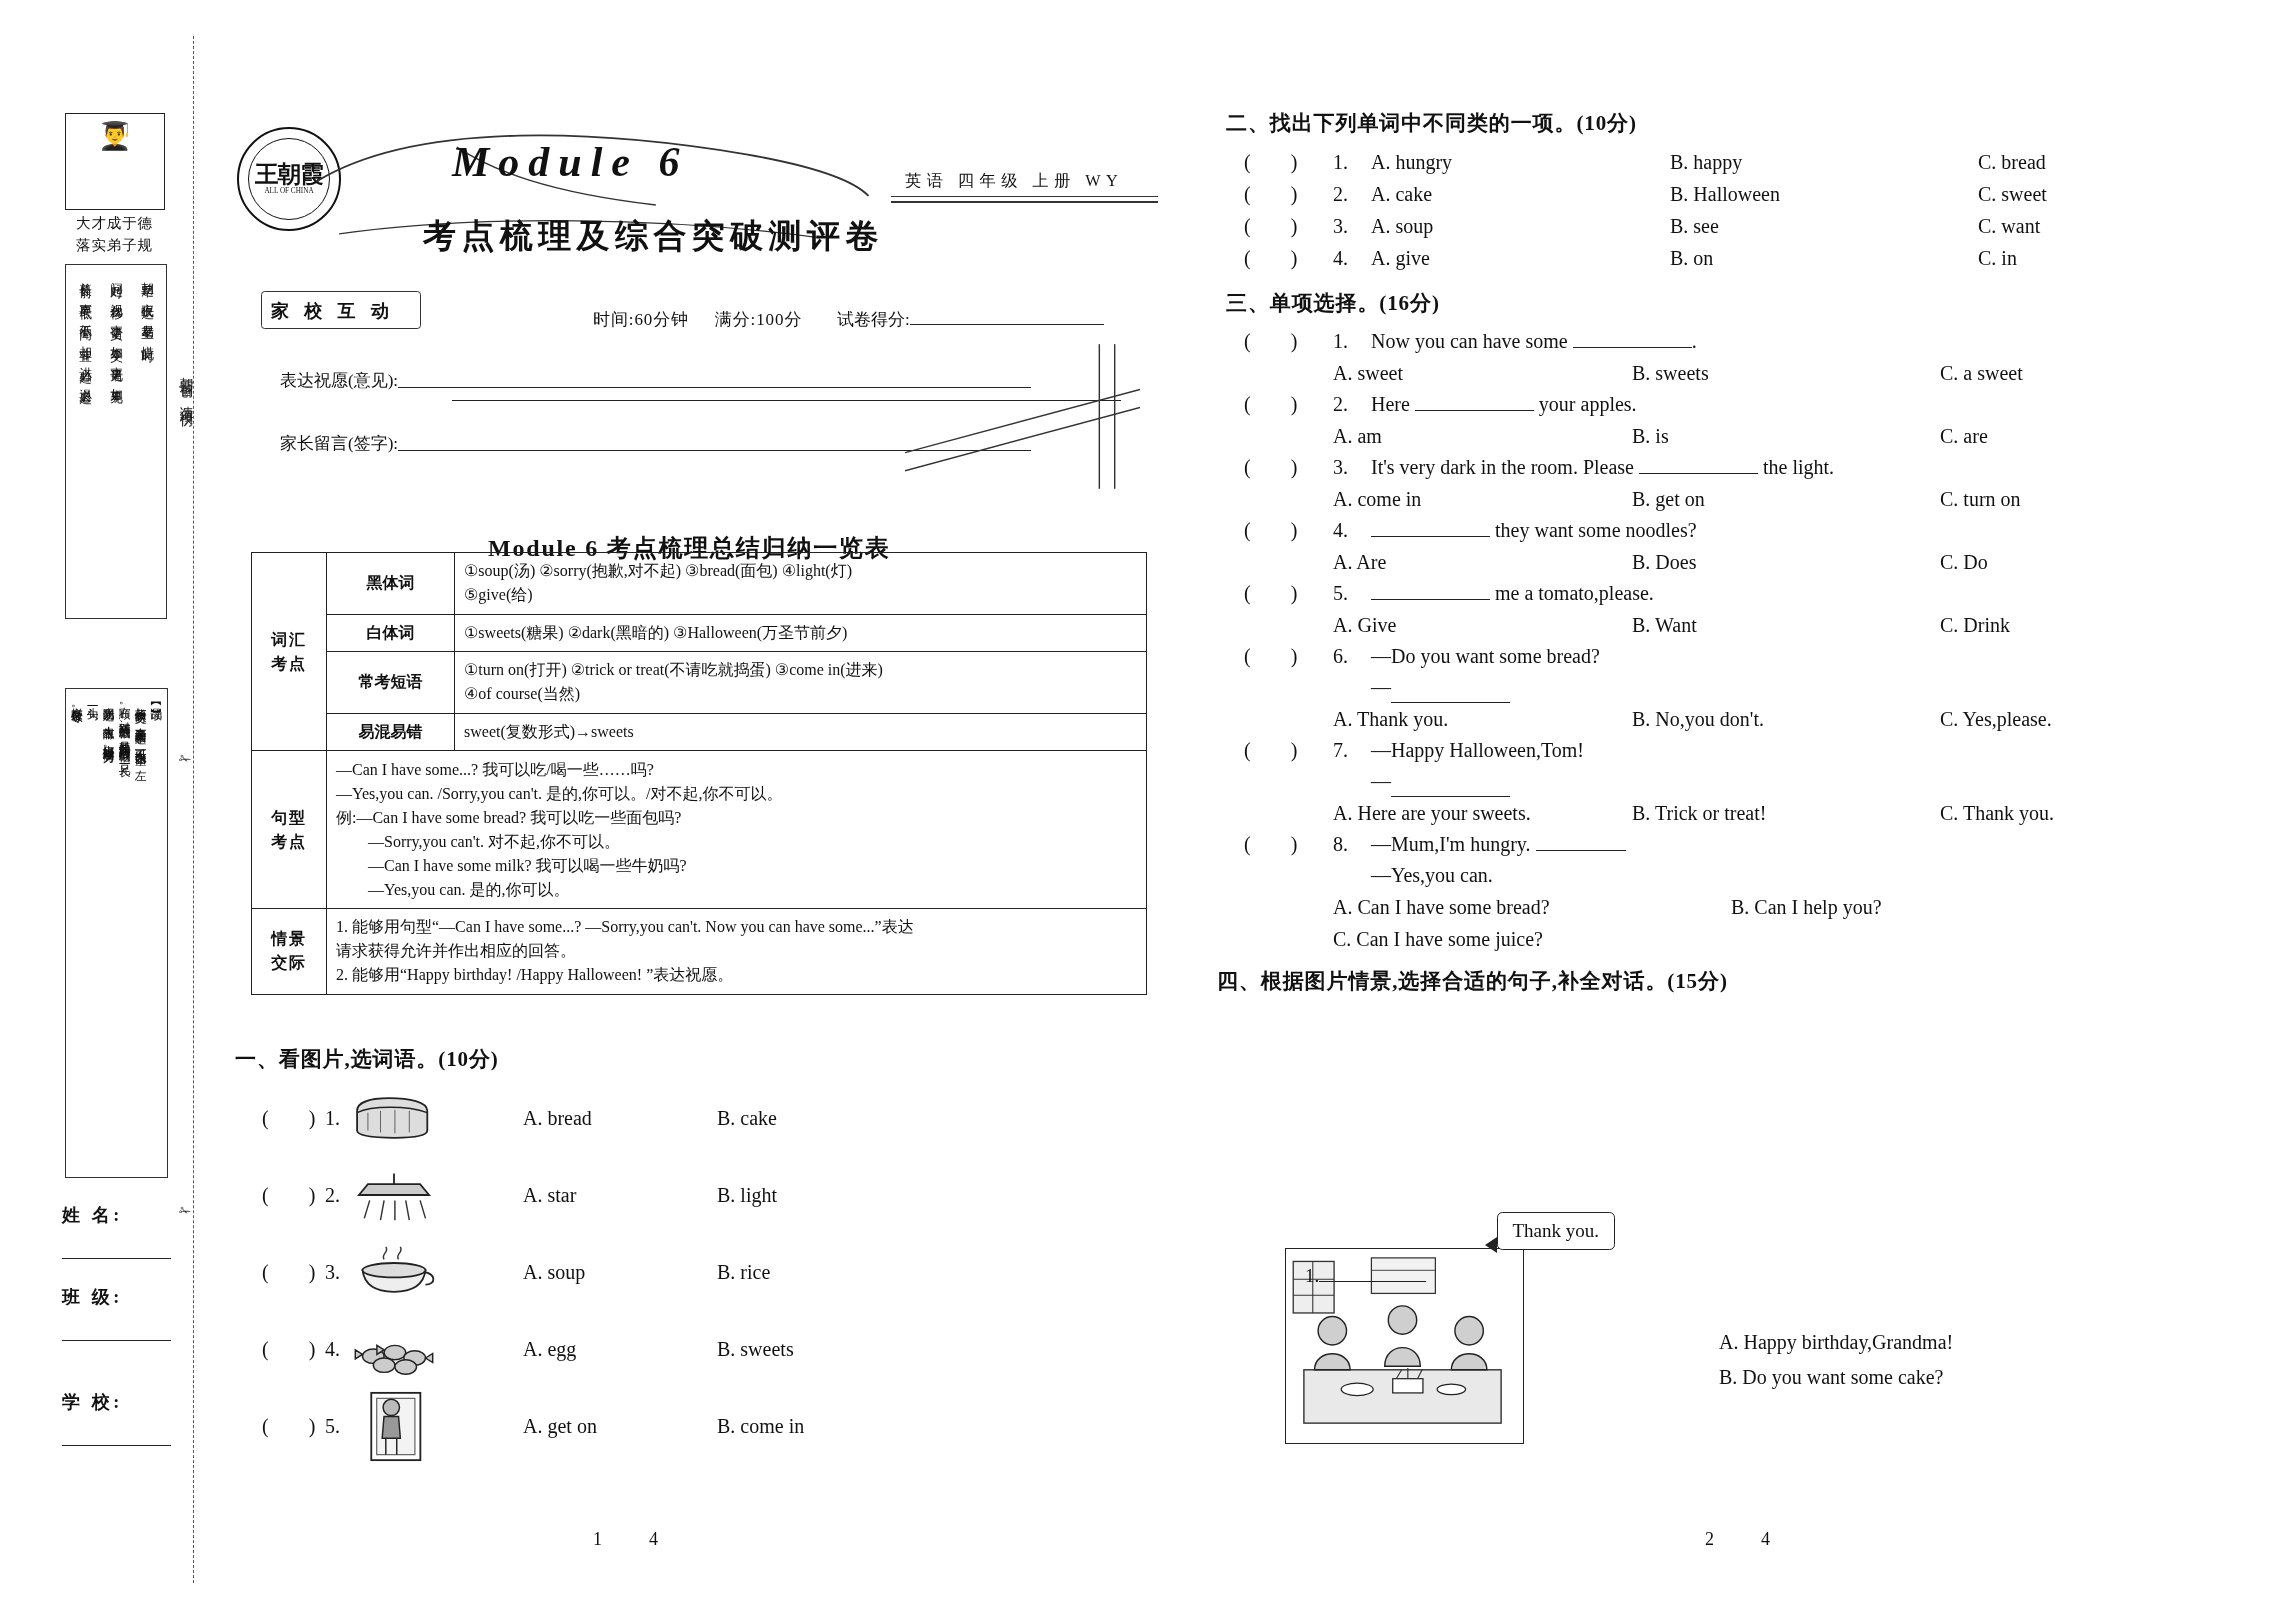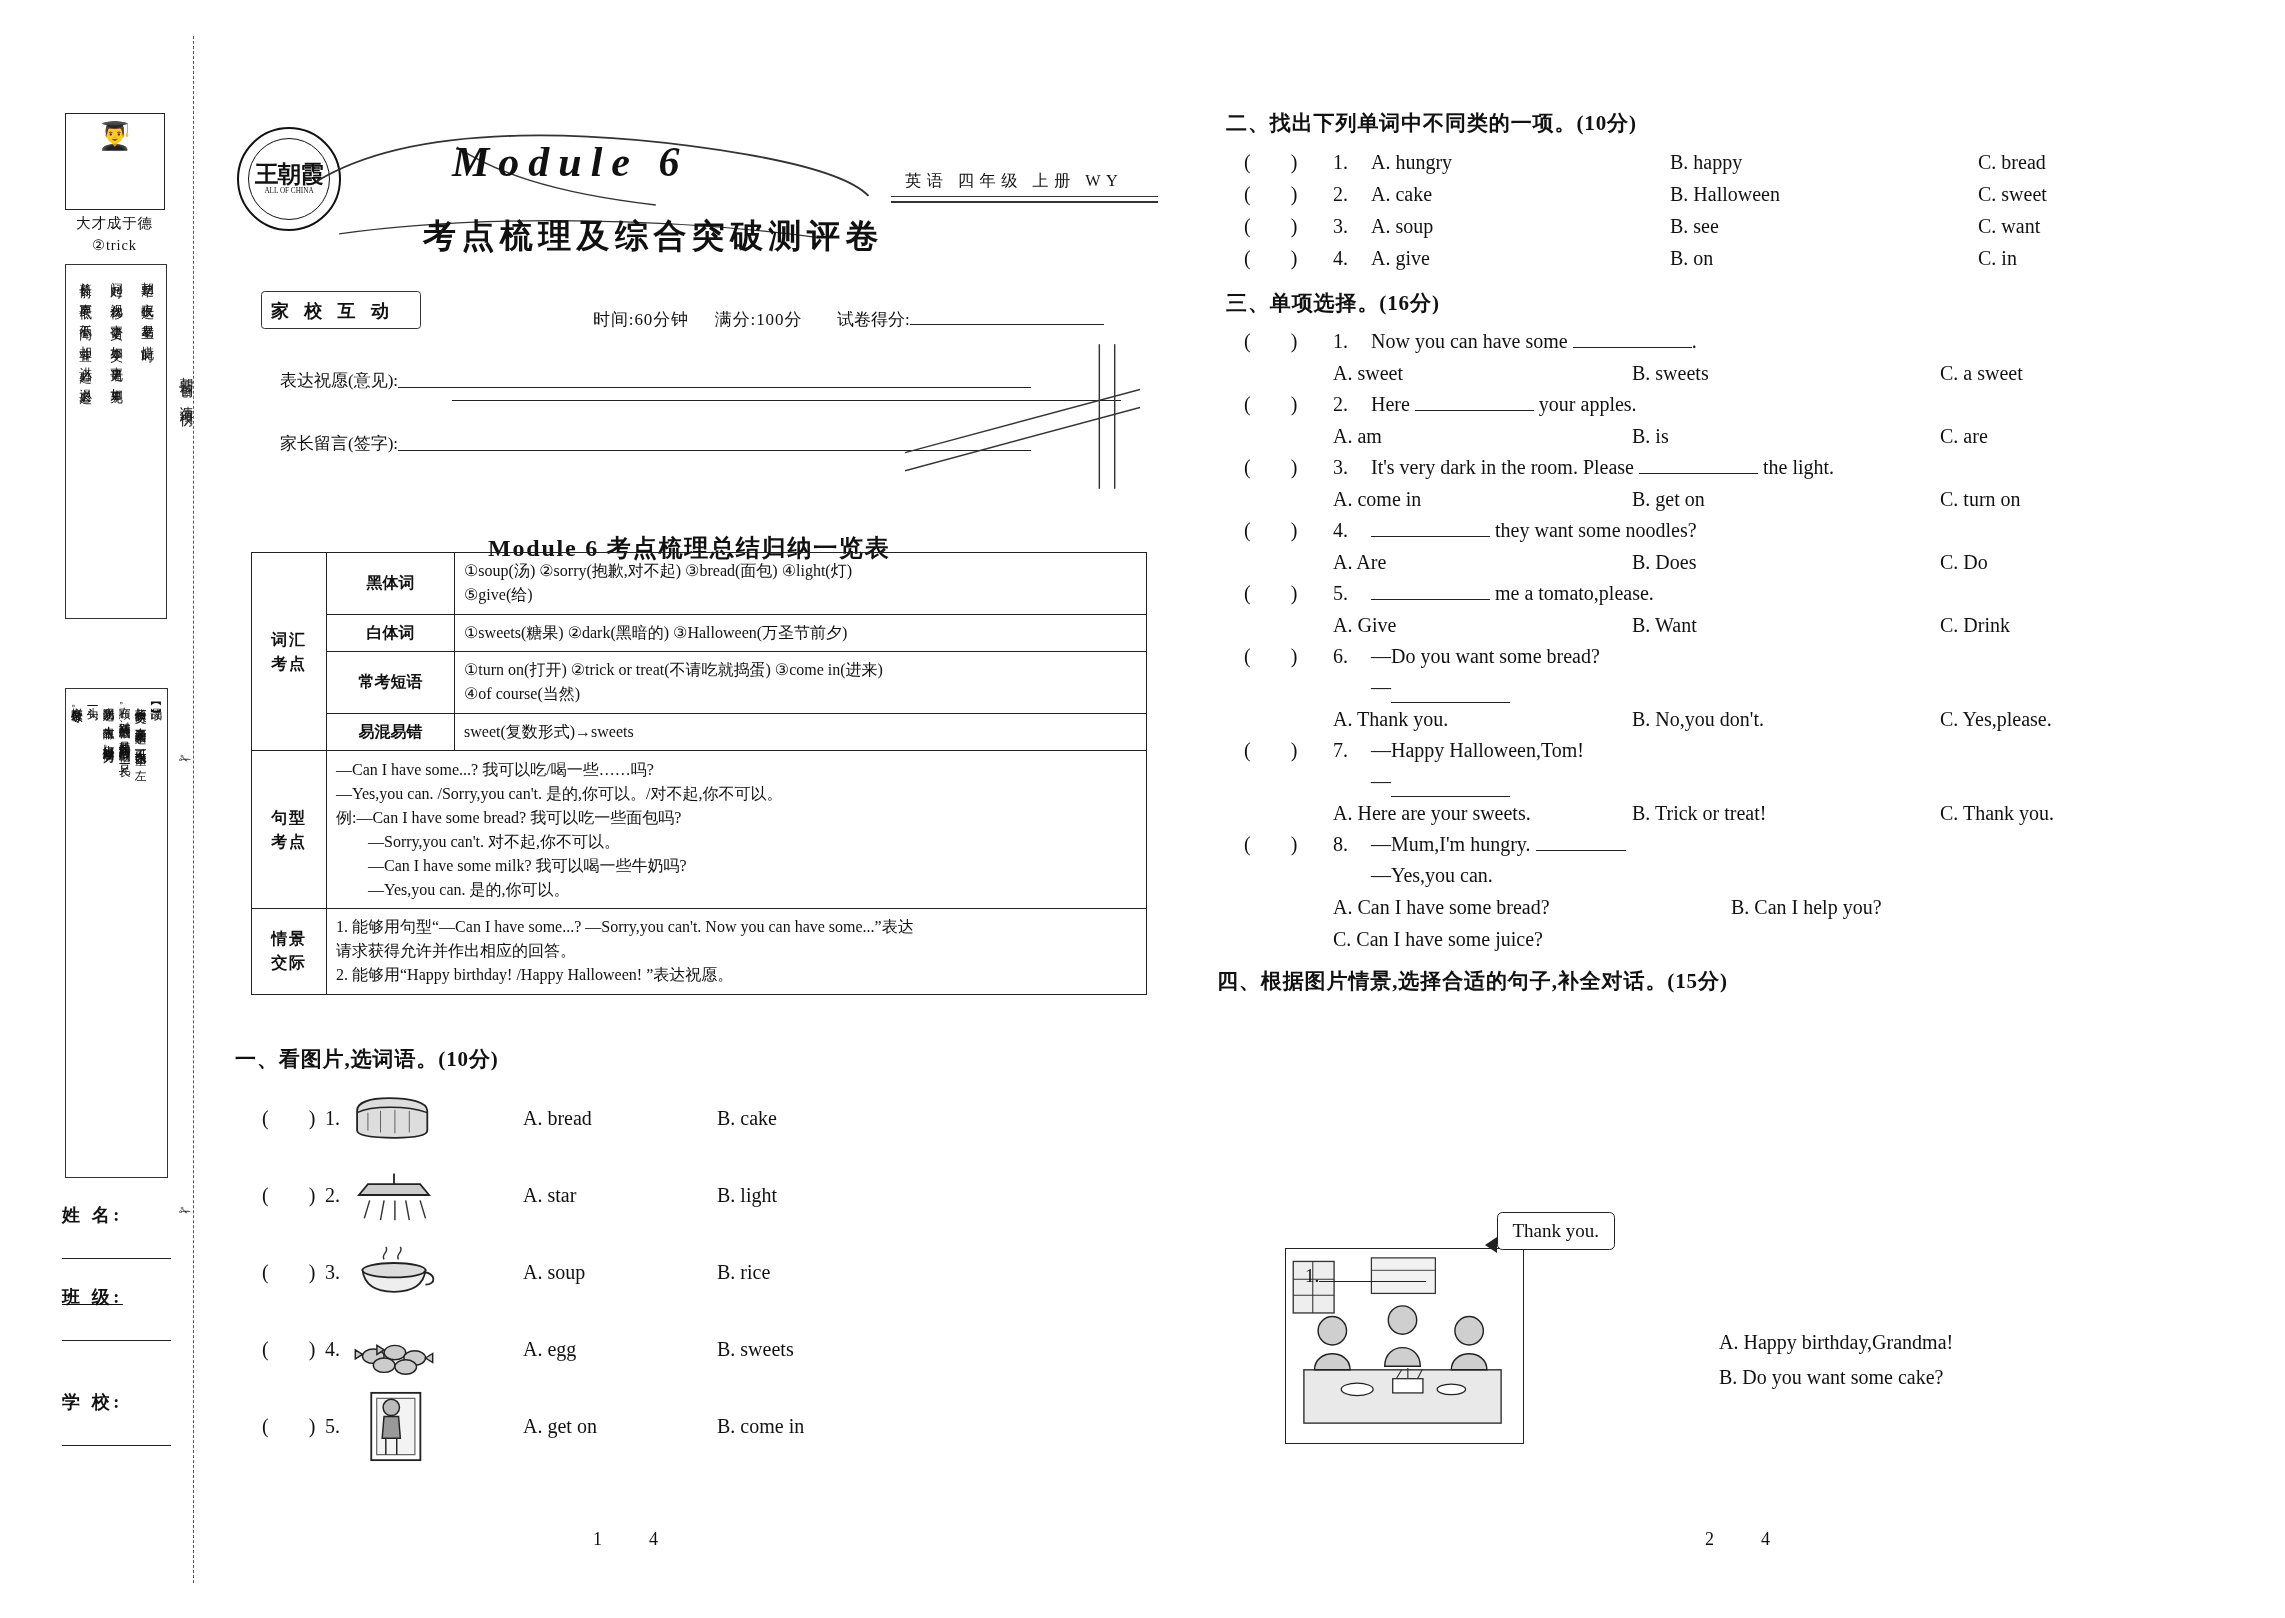--- a/index.html
+++ b/index.html
@@ -95,21 +95,21 @@
 </head>
 <body>
 
 <div class="page">
 
   <div class="logo-box">
     <div class="fig">👨‍🎓</div>
   </div>
   <div class="logo-sub">
     <div>大才成于德</div>
-    <div>②trick</div>
+    <div>落实弟子规</div>
   </div>
 
   <div class="creed">
     <div class="creed-cols">
       <div class="vcol">朝起早 夜眠迟 老易至 惜此时</div>
       <div class="vcol">问起对 视勿移 事诸父 如事父 事诸兄 如事兄</div>
       <div class="vcol">尊长前 声要低 低不闻 却非宜 进必趋 退必迟</div>
     </div>
   </div>
 
@@ -127,21 +127,21 @@
   <div class="vert-mid">朝霞首创  请勿模仿</div>
 
   <div class="scissor" style="left:179px;top:378px;">✁</div>
   <div class="scissor" style="left:179px;top:751px;">✁</div>
   <div class="scissor" style="left:179px;top:1203px;">✁</div>
 
   <div class="fieldbox" style="top:1203px;">
     <div class="lbl">姓 名:</div>
     <div class="line"></div>
   </div>
-  <div class="fieldbox" style="top:1285px;text-decoration:underline;">
+  <div class="fieldbox" style="top:1285px;">
     <div class="lbl">班 级:</div>
     <div class="line"></div>
   </div>
   <div class="fieldbox" style="top:1366px;margin-top:24px;">
     <div class="lbl">学 校:</div>
     <div class="line"></div>
   </div>
 
   <div class="fold"></div>
 

